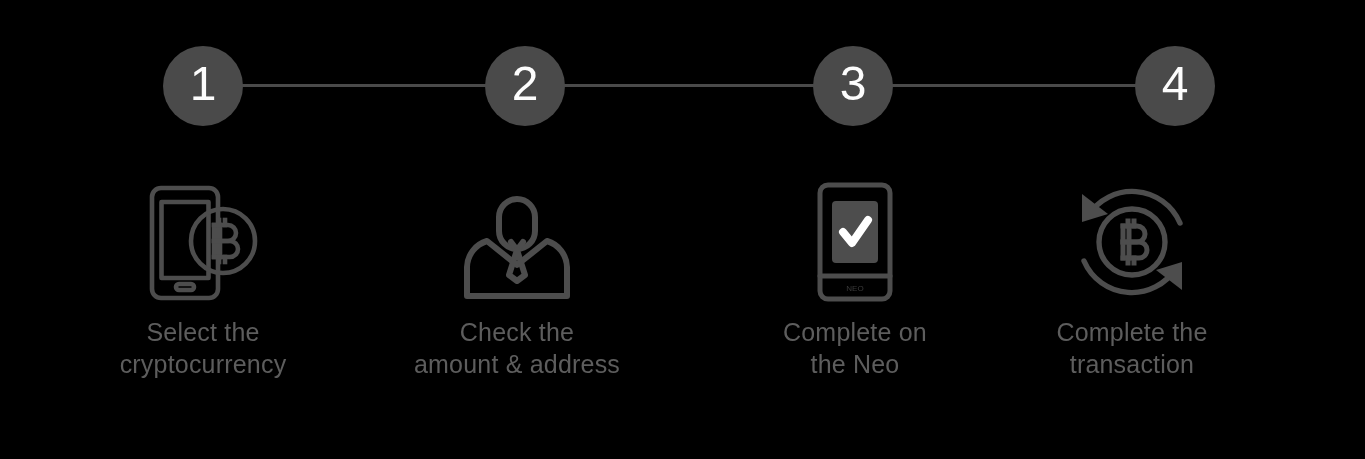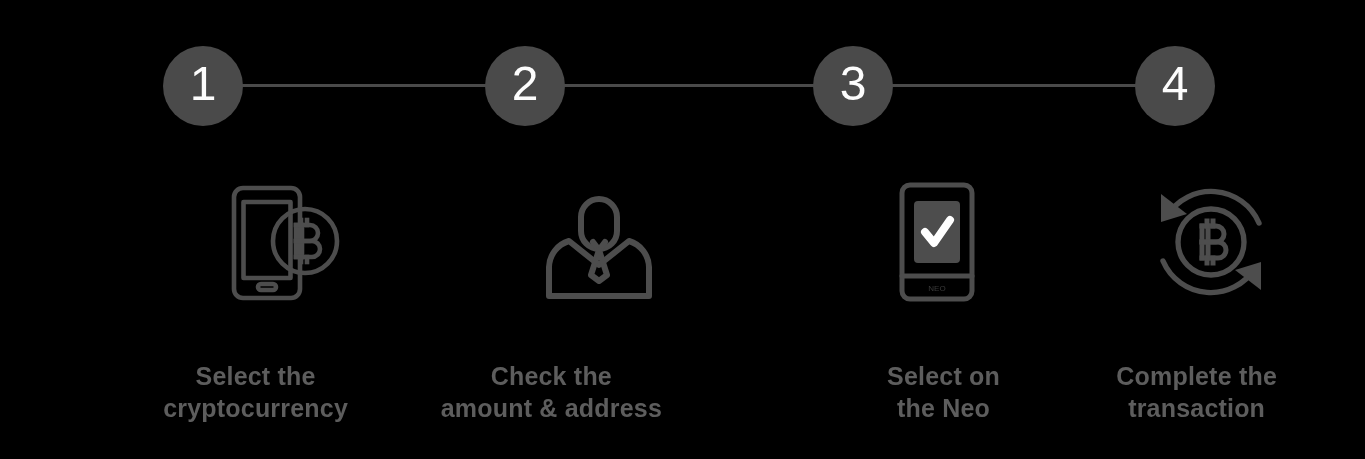--- a/index.html
+++ b/index.html
@@ -74,42 +74,41 @@
     width: 1365px;
     height: 230px;
   }
 
   .step-col {
     position: absolute;
     top: 0;
     width: 290px;
     display: flex;
     flex-direction: column;
-    align-items: flex-end;
-    gap: 44px;
+    align-items: center;
   }
   .step-col.c1 { left: 58px; }
   .step-col.c2 { left: 372px; }
   .step-col.c3 { left: 710px; }
   .step-col.c4 { left: 987px; }
 
   .icon-wrap {
     height: 132px;
     display: flex;
     align-items: center;
     justify-content: center;
   }
 
   .caption {
     margin-top: 8px;
     text-align: center;
     color: #5d5d5d;
     font-size: 25px;
     line-height: 32px;
-    font-weight: 700;
+    font-weight: 400;
     letter-spacing: 0.2px;
     white-space: pre-line;
   }
 </style>
 </head>
 <body>
 
 <div id="stepper-page">
 
   <div class="progress-row">
@@ -177,21 +176,21 @@
         <svg width="126" height="126" viewBox="0 0 126 126">
           <g fill="none" stroke="#4d4d4d" stroke-width="5" stroke-linecap="round" stroke-linejoin="round">
             <rect x="28" y="6" width="70" height="114" rx="8" ry="8"></rect>
             <path d="M28 97 L98 97"></path>
           </g>
           <rect x="40" y="22" width="46" height="62" rx="4" ry="4" fill="#4d4d4d"></rect>
           <path d="M51 53 L60 64 L76 41" fill="none" stroke="#ffffff" stroke-width="8" stroke-linecap="round" stroke-linejoin="round"></path>
           <text x="63" y="112" text-anchor="middle" font-family="Liberation Sans, sans-serif" font-size="8" fill="#3a3a3a">NEO</text>
         </svg>
       </div>
-      <div class="caption">Select on
+      <div class="caption">Complete on
 the Neo</div>
     </div>
 
     <div class="step-col c4">
       <div class="icon-wrap">
         <svg width="132" height="132" viewBox="0 0 132 132">
           <g fill="none" stroke="#4d4d4d" stroke-width="5.4" stroke-linecap="round" stroke-linejoin="round">
             <circle cx="66" cy="66" r="33"></circle>
             <path d="M22 40 A52 52 0 0 1 114 47"></path>
             <path d="M110 92 A52 52 0 0 1 18 85"></path>

